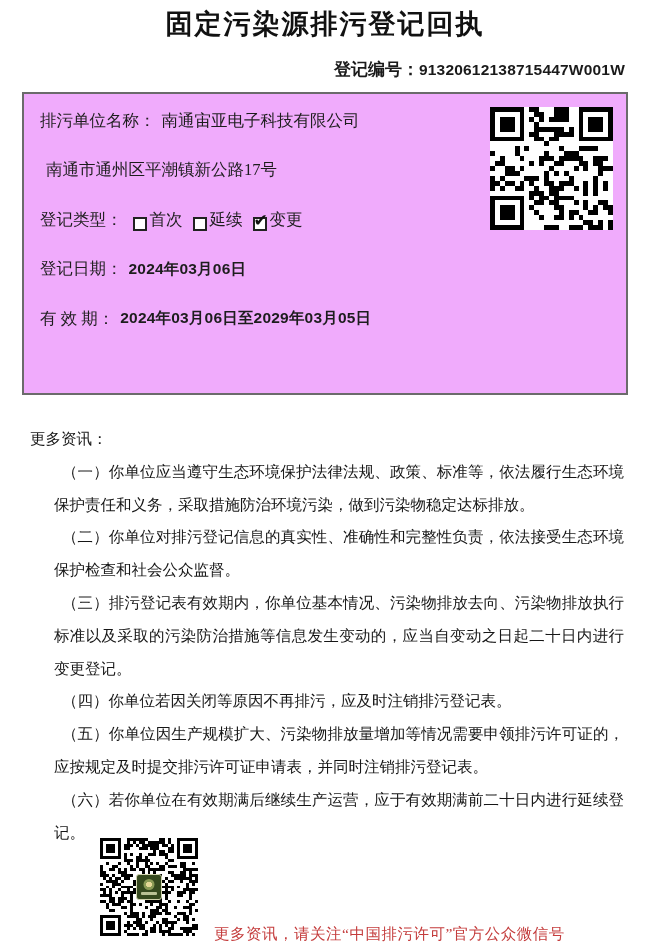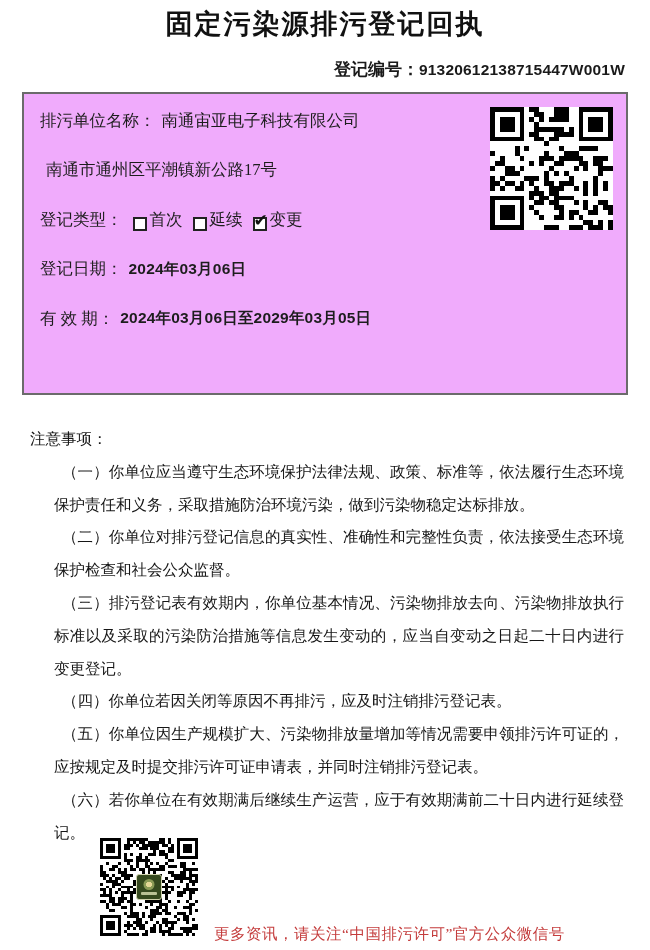--- a/index.html
+++ b/index.html
@@ -316,21 +316,21 @@
         <rect x="18" y="24" width="1" height="1" fill="#000000"></rect>
         <rect x="20" y="24" width="1" height="1" fill="#000000"></rect>
         <rect x="21" y="24" width="1" height="1" fill="#000000"></rect>
         <rect x="22" y="24" width="1" height="1" fill="#000000"></rect>
         <rect x="24" y="24" width="1" height="1" fill="#000000"></rect>
       </svg>
     </div>
 </div>
 
 <div class="notes">
-  <p>注意事项：</p>
+  <p>更多资讯：</p>
   <p class="item">（一）你单位应当遵守生态环境保护法律法规、政策、标准等，依法履行生态环境保护责任和义务，采取措施防治环境污染，做到污染物稳定达标排放。</p>
   <p class="item">（二）你单位对排污登记信息的真实性、准确性和完整性负责，依法接受生态环境保护检查和社会公众监督。</p>
   <p class="item">（三）排污登记表有效期内，你单位基本情况、污染物排放去向、污染物排放执行标准以及采取的污染防治措施等信息发生变动的，应当自变动之日起二十日内进行变更登记。</p>
   <p class="item">（四）你单位若因关闭等原因不再排污，应及时注销排污登记表。</p>
   <p class="item">（五）你单位因生产规模扩大、污染物排放量增加等情况需要申领排污许可证的，应按规定及时提交排污许可证申请表，并同时注销排污登记表。</p>
   <p class="item">（六）若你单位在有效期满后继续生产运营，应于有效期满前二十日内进行延续登记。</p>
 </div>
 
 <div class="qr-bottom" id="qr-bottom" style="position: absolute;">
     <svg xmlns="http://www.w3.org/2000/svg" viewBox="0 0 33 33" shape-rendering="crispEdges">

